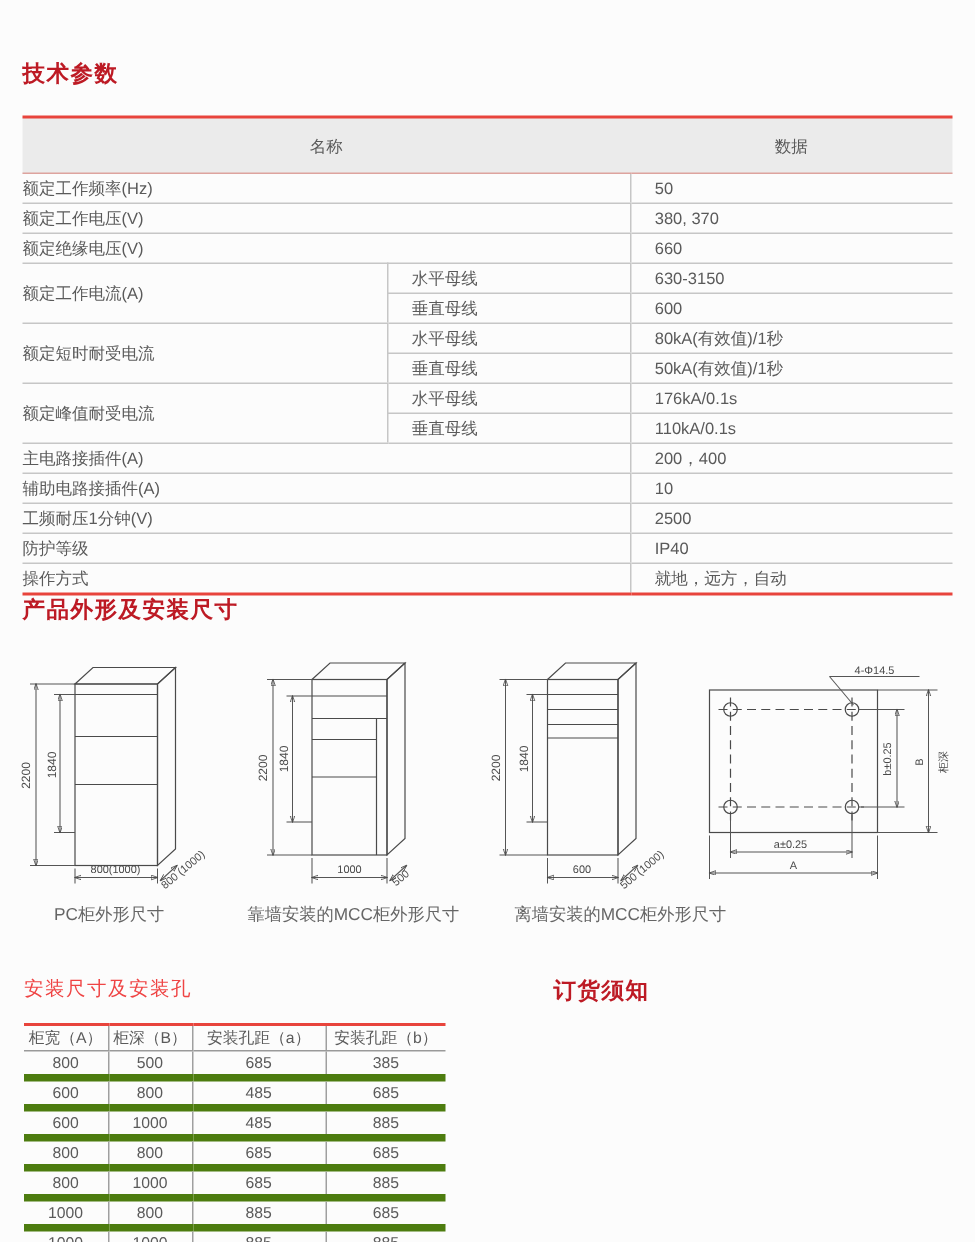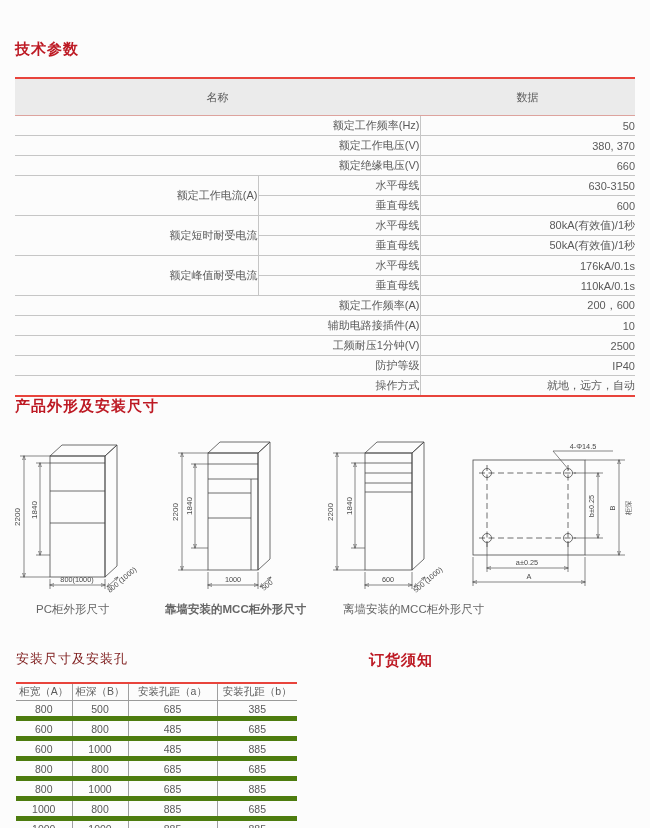--- a/index.html
+++ b/index.html
@@ -7,37 +7,37 @@
     position:relative;width:650px;height:828px;margin:0 auto;
     background:#fcfcfc;overflow:hidden;
     font-family:"Liberation Sans","DejaVu Sans",sans-serif;
     color:#5a5a5a;
   }
   .sec-title{
     position:absolute;font-size:15px;font-weight:bold;color:#bd1a24;
     letter-spacing:1px;white-space:nowrap;
   }
   .sub-title{
-    position:absolute;font-size:13px;color:#7f1d1d;letter-spacing:1px;white-space:nowrap;
+    position:absolute;font-size:13px;color:#ef4444;letter-spacing:1px;white-space:nowrap;
   }
   
   #tech-table{
     position:absolute;left:15px;top:77px;width:620px;
     border-collapse:collapse;table-layout:fixed;
     font-size:11px;color:#5a5a5a;
   }
   #tech-table col.c1{width:243px;}
   #tech-table col.c2{width:162px;}
   #tech-table col.c3{width:215px;}
   #tech-table th{
     height:20px;font-weight:normal;background:#ebebeb;text-align:center;
     border-top:2px solid #e8443c;border-bottom:1px solid #dda39e;padding:8px;
   }
   #tech-table td{
-    height:19px;text-align:right;padding:0;
+    height:19px;text-align:left;padding:0;
     border-bottom:1px solid #c6c6c6;
   }
   #tech-table td.vdiv{border-left:1px solid #c6c6c6;padding-left:16px;}
   #tech-table tr.last td{border-bottom:2px solid #e8443c;}
   
   #install-table{
     position:absolute;left:16px;top:682px;width:281px;
     border-collapse:collapse;table-layout:fixed;
     font-size:10.5px;color:#5a5a5a;
   }
@@ -122,22 +122,22 @@
     <tr>
       <td rowspan="2">额定峰值耐受电流</td>
       <td class="vdiv">水平母线</td>
       <td class="vdiv">176kA/0.1s</td>
     </tr>
     <tr>
       <td class="vdiv">垂直母线</td>
       <td class="vdiv">110kA/0.1s</td>
     </tr>
     <tr>
-      <td colspan="2">额定工作频率(A)</td>
-      <td class="vdiv">200，600</td>
+      <td colspan="2">主电路接插件(A)</td>
+      <td class="vdiv">200，400</td>
     </tr>
     <tr>
       <td colspan="2">辅助电路接插件(A)</td>
       <td class="vdiv">10</td>
     </tr>
     <tr>
       <td colspan="2">工频耐压1分钟(V)</td>
       <td class="vdiv">2500</td>
     </tr>
     <tr>
@@ -287,21 +287,21 @@
     </g>
     <text class="small" x="128" y="9" text-anchor="middle">4-Φ14.5</text>
     <text class="small" transform="rotate(-90 139 66)" x="139" y="66" text-anchor="middle">b±0.25</text>
     <text class="small" transform="rotate(-90 160 68)" x="160" y="68" text-anchor="middle">B</text>
     <text class="small" transform="rotate(-90 176 68)" x="176" y="68" text-anchor="middle">柜深</text>
     <text class="small" x="72" y="125" text-anchor="middle">a±0.25</text>
     <text class="small" x="74" y="139" text-anchor="middle">A</text>
   </svg>
 
   <div class="caption" style="left:36px;">PC柜外形尺寸</div>
-  <div class="caption" style="left:165px;font-weight:bold;">靠墙安装的MCC柜外形尺寸</div>
+  <div class="caption" style="left:165px;">靠墙安装的MCC柜外形尺寸</div>
   <div class="caption" style="left:343px;">离墙安装的MCC柜外形尺寸</div>
 
   <div class="sub-title" style="left:16px;top:650px;">安装尺寸及安装孔</div>
 
   <table id="install-table">
     <colgroup>
         <col class="d1">
         <col class="d2">
         <col class="d3">
         <col class="d4">

